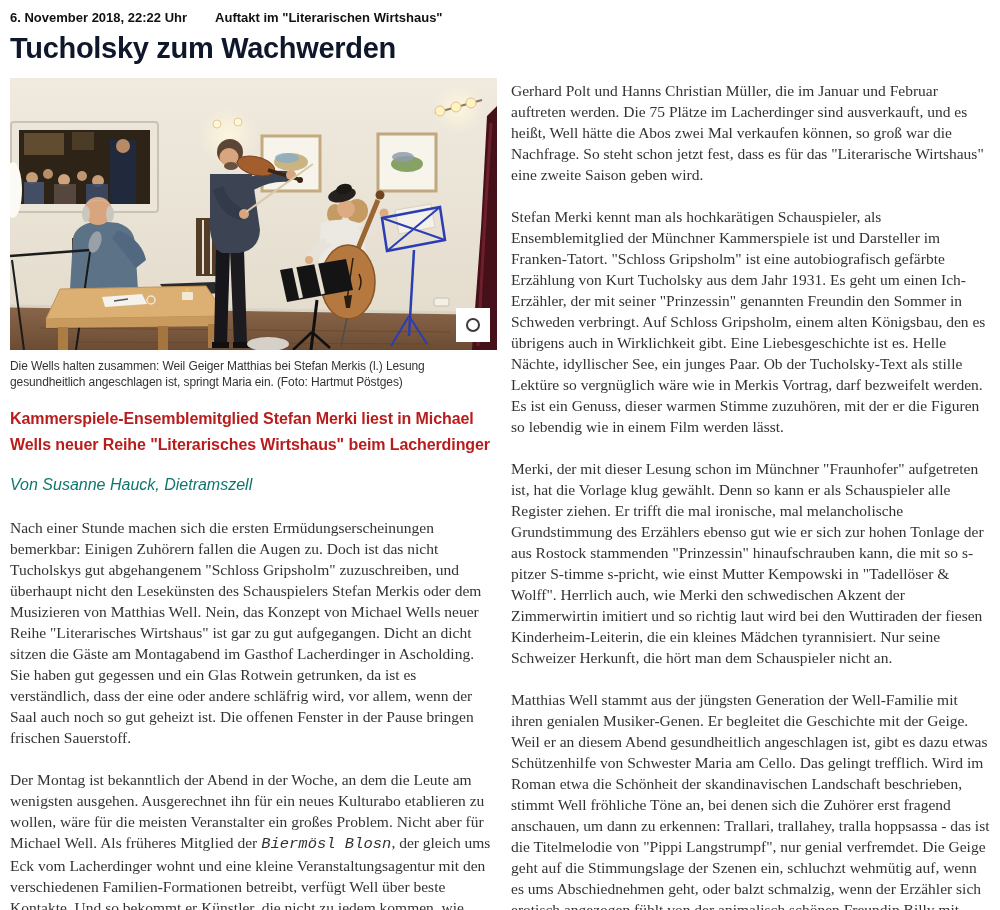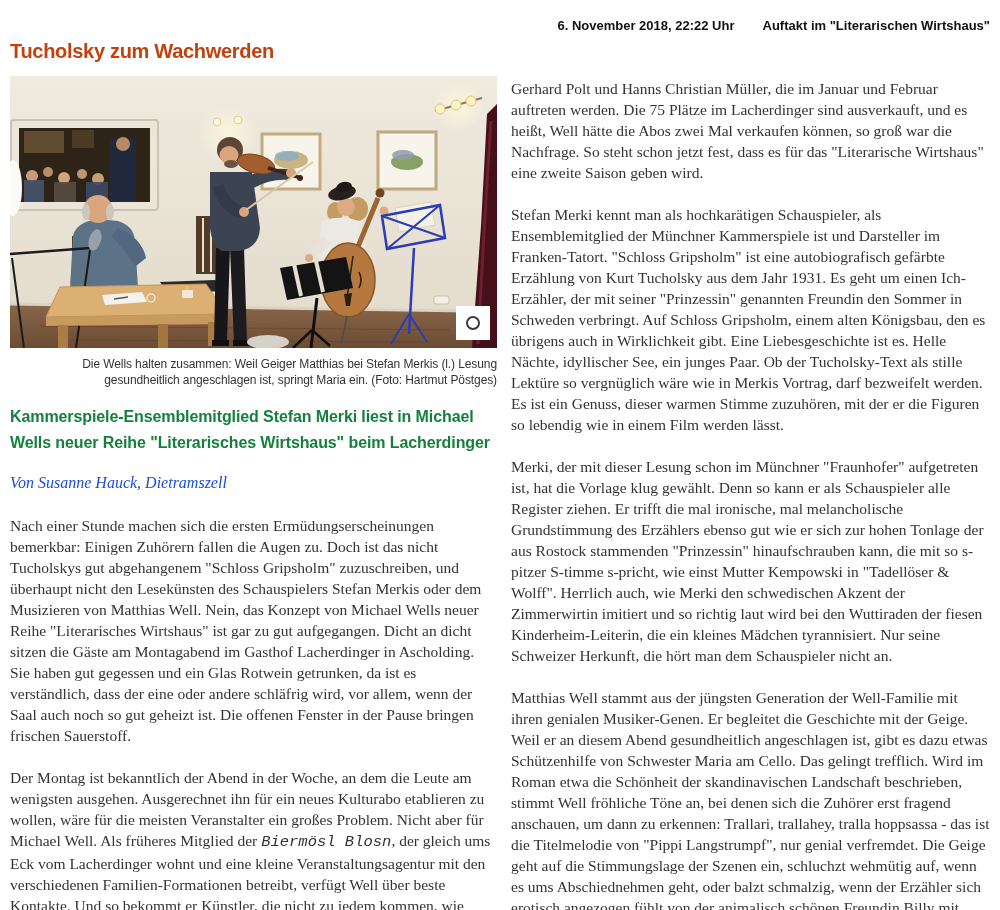--- a/index.html
+++ b/index.html
@@ -5,25 +5,25 @@
   * { box-sizing: border-box; }
   html, body { margin: 0; padding: 0; }
   body {
     width: 1000px; height: 910px; overflow: hidden;
     background: #ffffff;
     font-family: "Liberation Sans", sans-serif;
     -webkit-font-smoothing: antialiased;
   }
   .page { padding: 8px 10px 0 10px; }
 
-  .topline { font-size: 13px; font-weight: 700; color: #111; margin-top: 10px; text-align: right; }
+  .topline { font-size: 13px; font-weight: 700; color: #111; margin-top: 2px; }
   .topline .kicker { margin-left: 28px; }
 
   h1.headline {
-    font-size: 20px; font-weight: 700; color: #c2410c;
+    font-size: 29px; font-weight: 700; color: #0f172a;
     letter-spacing: -0.3px; margin: 7px 0 13px 0;
   }
 
   .columns { display: flex; gap: 14px; align-items: flex-start; }
   .col-left  { flex: 0 0 487px; width: 487px; }
   .col-right { flex: 0 0 479px; width: 479px; }
 
   figure { margin: 0; }
   .photo-frame { position: relative; width: 487px; height: 272px; background: #e9e3d7; }
   .photo-frame svg { display: block; }
@@ -33,31 +33,31 @@
     width: 34px; height: 34px; background: #ffffff; border: none; padding: 0;
     display: flex; align-items: center; justify-content: center; cursor: pointer;
   }
   .zoom-circle {
     width: 14px; height: 14px; border: 2.5px solid #3a3a3a; border-radius: 50%;
     display: block; background: transparent;
   }
 
   figcaption {
     font-size: 12px; line-height: 1.34; color: #333;
-    margin-top: 8px; letter-spacing: -0.1px; text-align: right;
+    margin-top: 8px; letter-spacing: -0.1px;
   }
 
   h2.subheadline {
-    font-size: 16px; line-height: 1.6; font-weight: 700; color: #15803d;
+    font-size: 16px; line-height: 1.6; font-weight: 700; color: #b91c1c;
     margin: 16px 0 0 0; letter-spacing: -0.1px;
   }
 
   .byline {
-    font-family: Liberation Serif, serif; font-style: italic;
-    font-size: 16px; color: #1d4ed8; margin: 19px 0 0 0;
+    font-family: Liberation Sans, sans-serif; font-style: italic;
+    font-size: 16px; color: #0f766e; margin: 19px 0 0 0;
   }
 
   .body-text {
     font-family: "Liberation Serif", serif;
     font-size: 15.5px; line-height: 21px; color: #333;
   }
   .col-left .body-text { margin-top: 23px; }
   .col-right .body-text { margin-top: 2px; }
   .body-text p { margin: 0 0 21px 0; }
   .body-text .italic { font-style: italic; font-family: Liberation Mono, monospace; }

